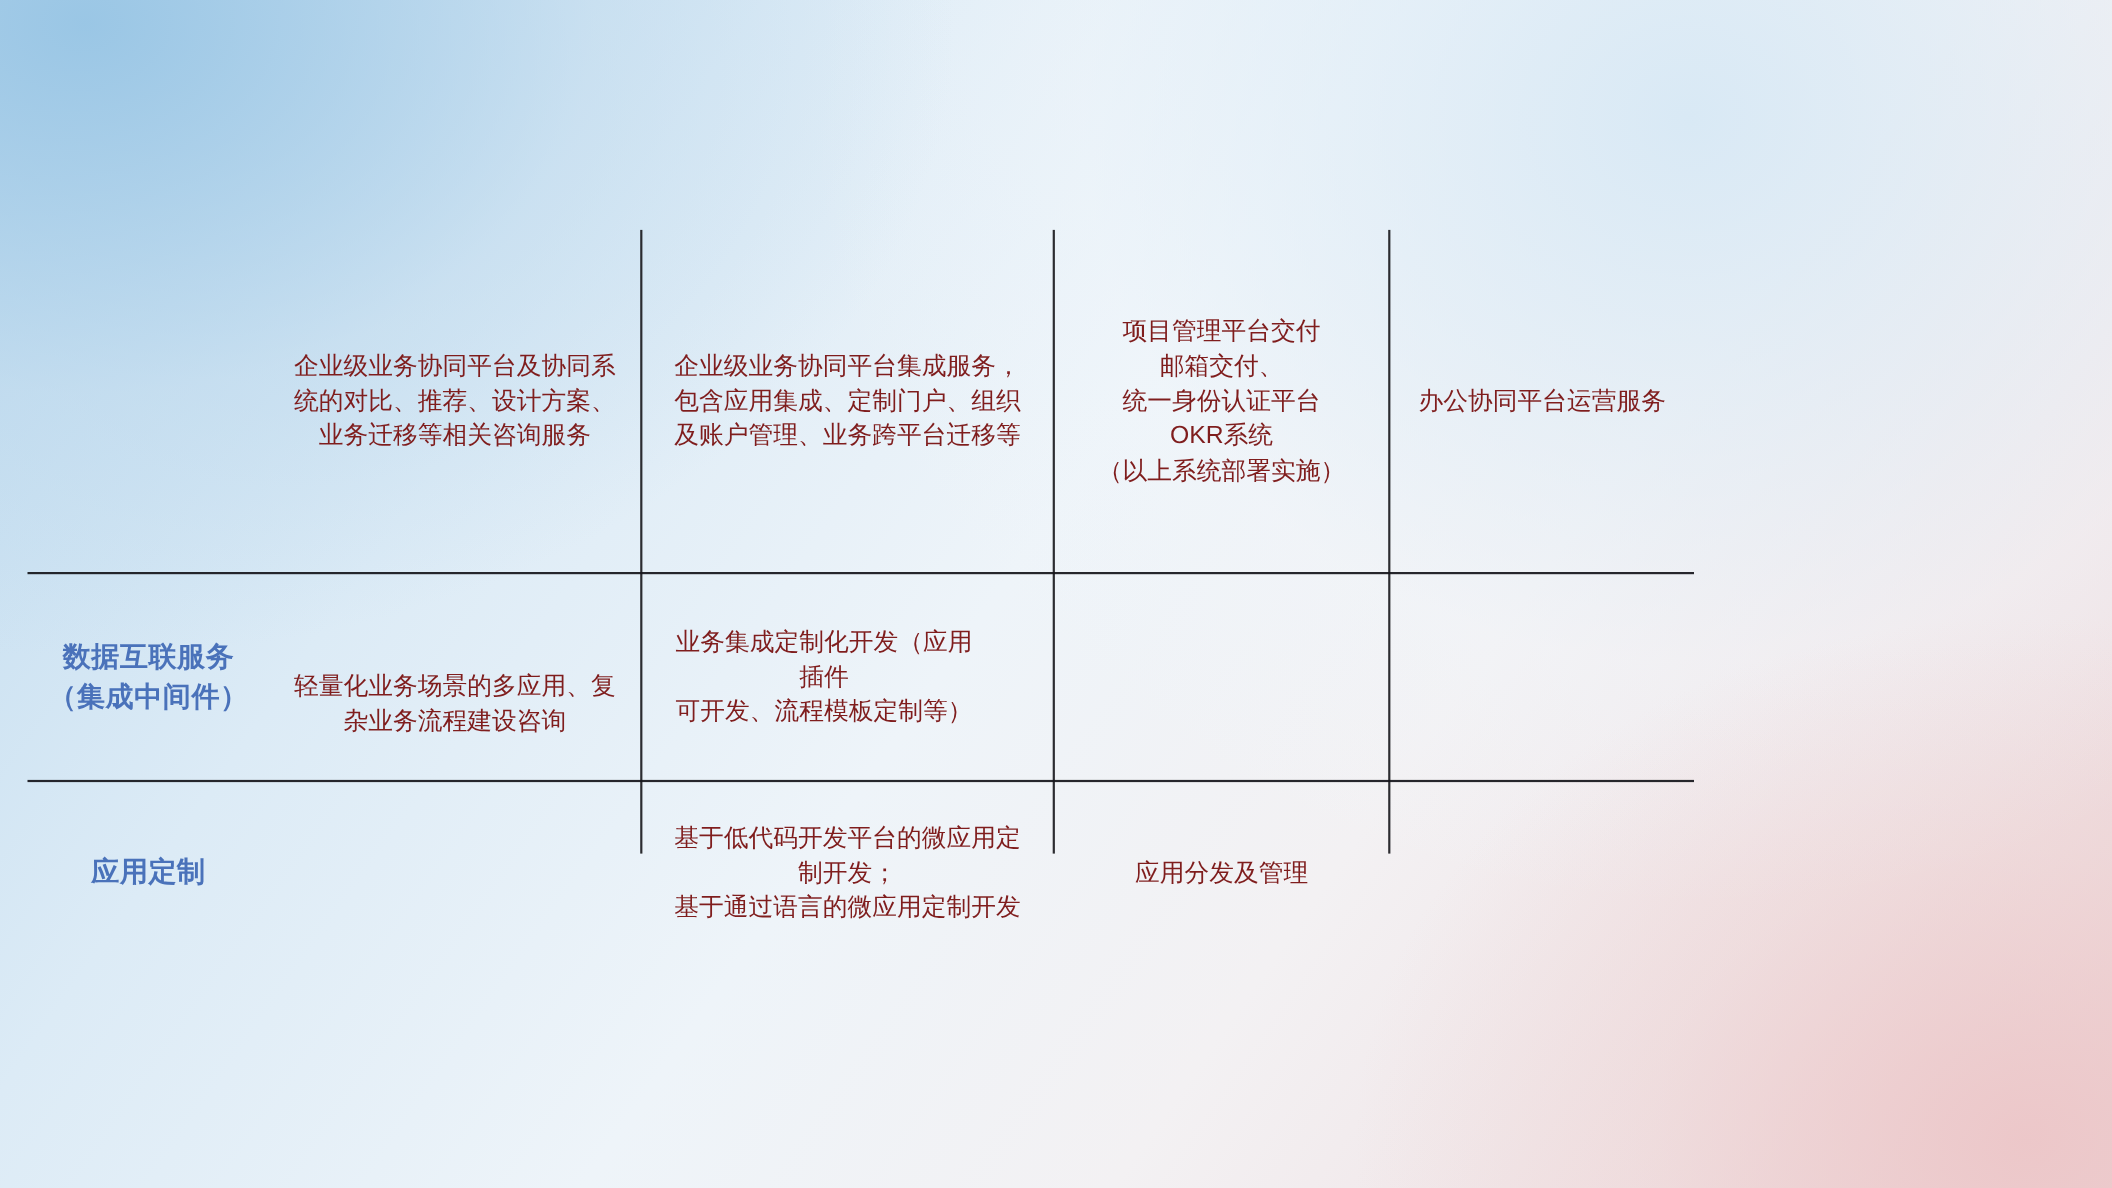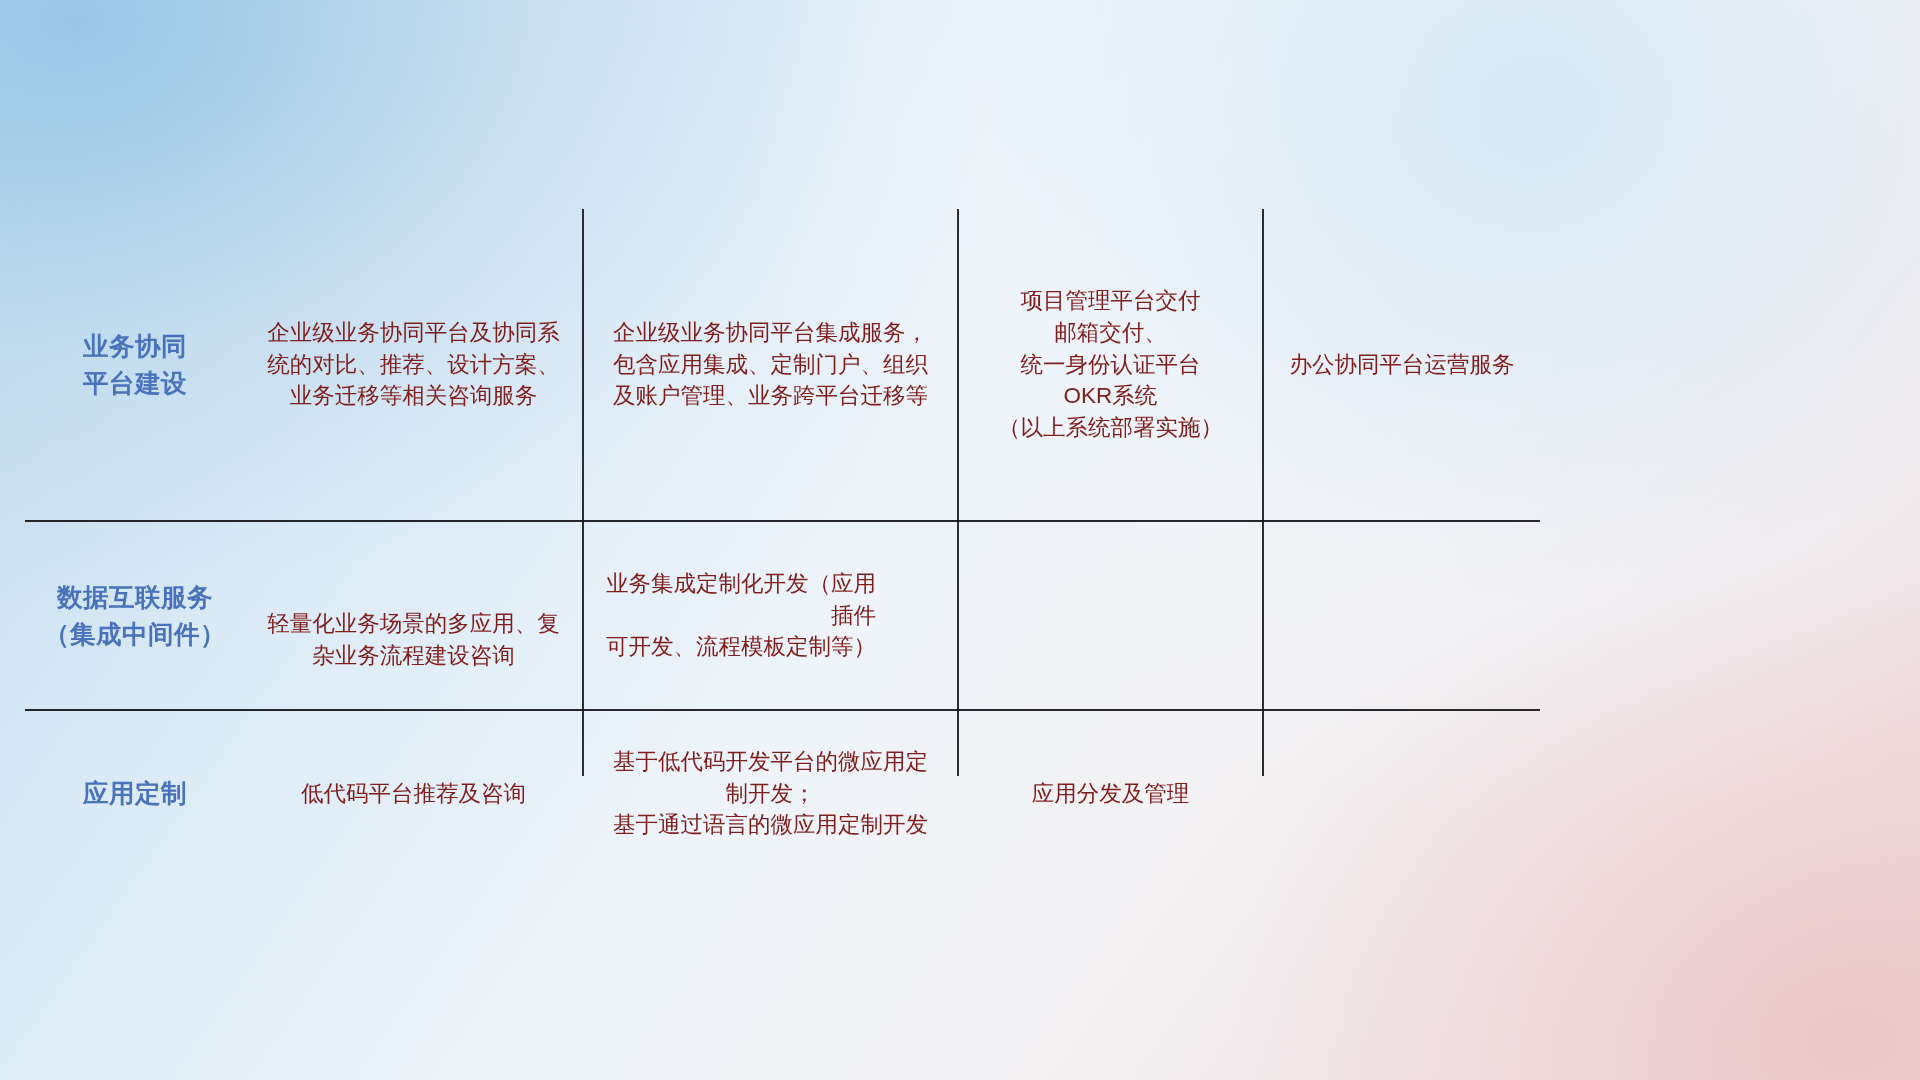--- a/index.html
+++ b/index.html
@@ -65,46 +65,43 @@
 
   <div id="body">
 
     <div class="vline" style="left:557px;height:567px;"></div>
     <div class="vline" style="left:932px;height:567px;"></div>
     <div class="vline" style="left:1237px;height:567px;"></div>
 
     <div class="hline" style="top:311px;"></div>
     <div class="hline" style="top:500px;"></div>
 
-    <div class="cell cat" style="left:0px;top:0px;width:220px;height:311px;">业务协同
-平台建设</div>
     <div class="cell" style="left:220px;top:0px;width:337px;height:311px;">企业级业务协同平台及协同系
 统的对比、推荐、设计方案、
 业务迁移等相关咨询服务</div>
     <div class="cell" style="left:559px;top:0px;width:373px;height:311px;">企业级业务协同平台集成服务，
 包含应用集成、定制门户、组织
 及账户管理、业务跨平台迁移等</div>
     <div class="cell" style="left:934px;top:0px;width:303px;height:311px;">项目管理平台交付
 邮箱交付、
 统一身份认证平台
 OKR系统
 （以上系统部署实施）</div>
     <div class="cell" style="left:1239px;top:0px;width:276px;height:311px;">办公协同平台运营服务</div>
 
     <div class="cell cat" style="left:0px;top:313px;width:220px;height:187px;">数据互联服务
 （集成中间件）</div>
     <div class="cell" style="left:220px;top:313px;width:337px;height:236px;">轻量化业务场景的多应用、复
 杂业务流程建设咨询</div>
-    <div class="cell" style="left:559px;top:313px;width:302px;height:187px;text-align:right;">业务集成定制化开发（应用插件
+    <div class="cell" style="left:573px;top:313px;width:302px;height:187px;">业务集成定制化开发（应用插件
 可开发、流程模板定制等）</div>
     <div class="cell" style="left:934px;top:313px;width:303px;height:187px;"></div>
     <div class="cell" style="left:1239px;top:313px;width:276px;height:187px;"></div>
 
     <div class="cell cat" style="left:0px;top:502px;width:220px;height:165px;text-align:right;">应用定制</div>
-    <div class="cell" style="left:220px;top:502px;width:337px;height:165px;">低代码平台推荐及咨询</div>
     <div class="cell" style="left:559px;top:502px;width:373px;height:165px;">基于低代码开发平台的微应用定
 制开发；
 基于通过语言的微应用定制开发</div>
     <div class="cell" style="left:934px;top:502px;width:303px;height:165px;">应用分发及管理</div>
     <div class="cell" style="left:1239px;top:502px;width:276px;height:165px;"></div>
 
   </div>
 </div>
 
 </body></html>

